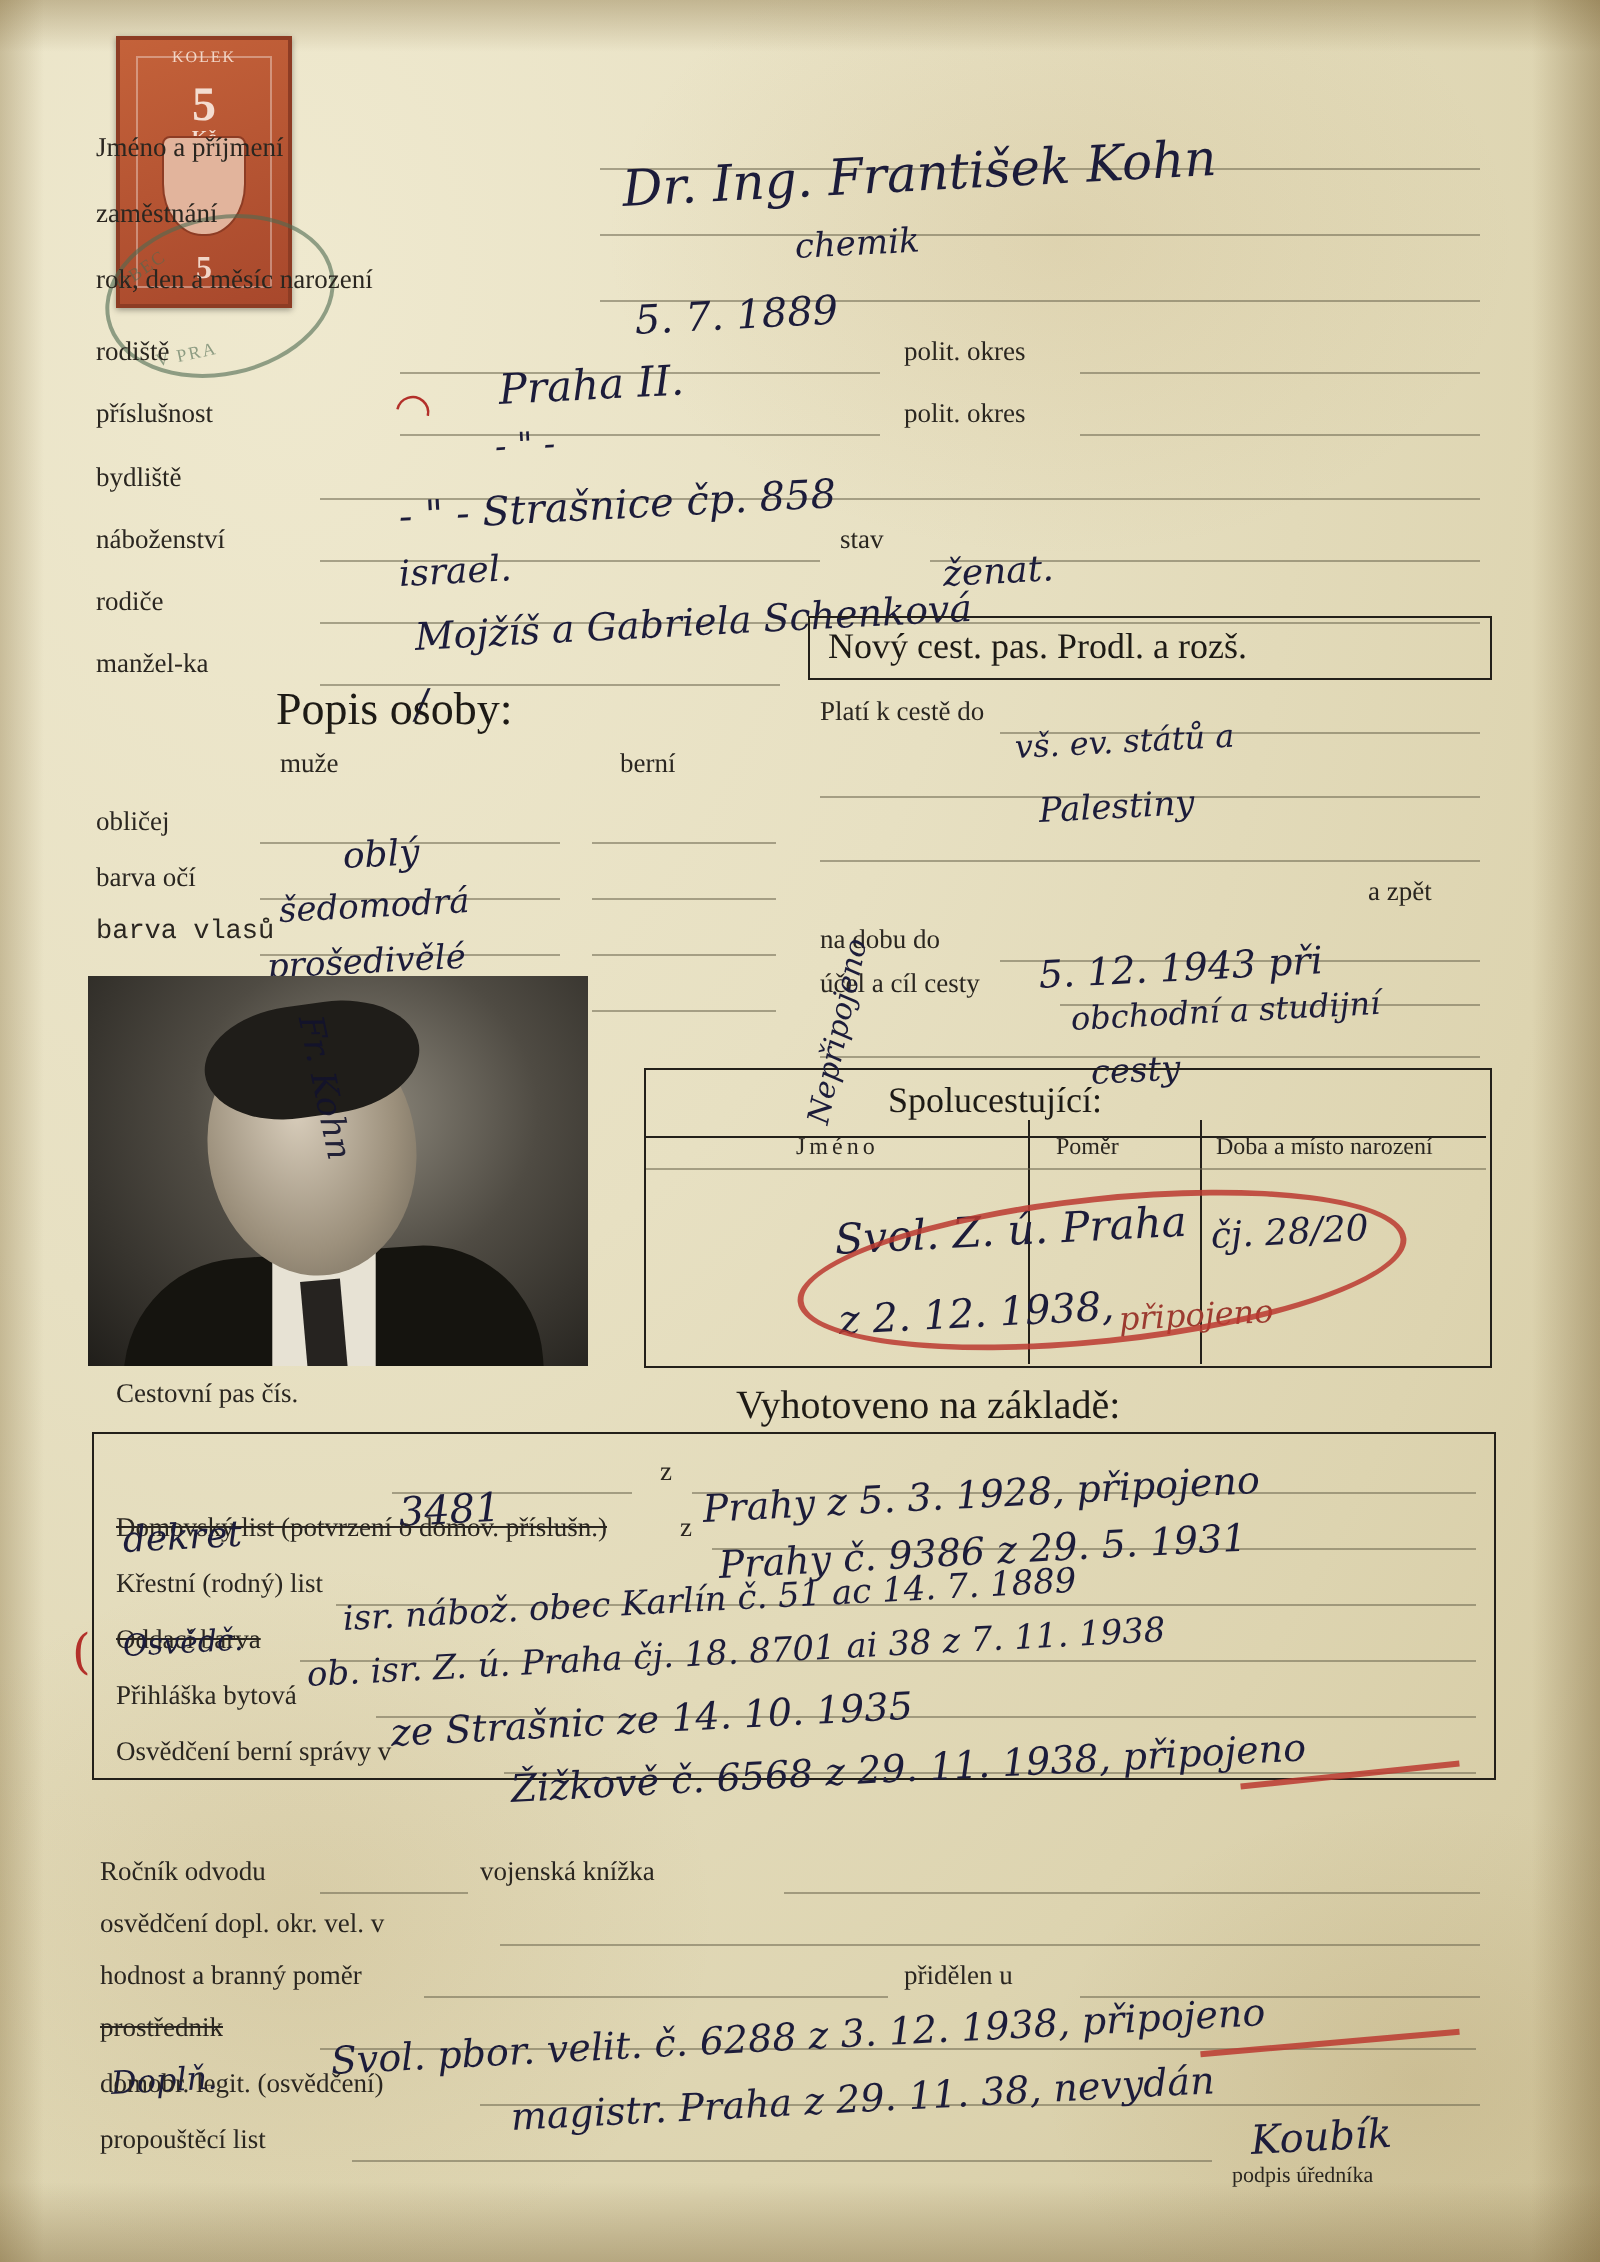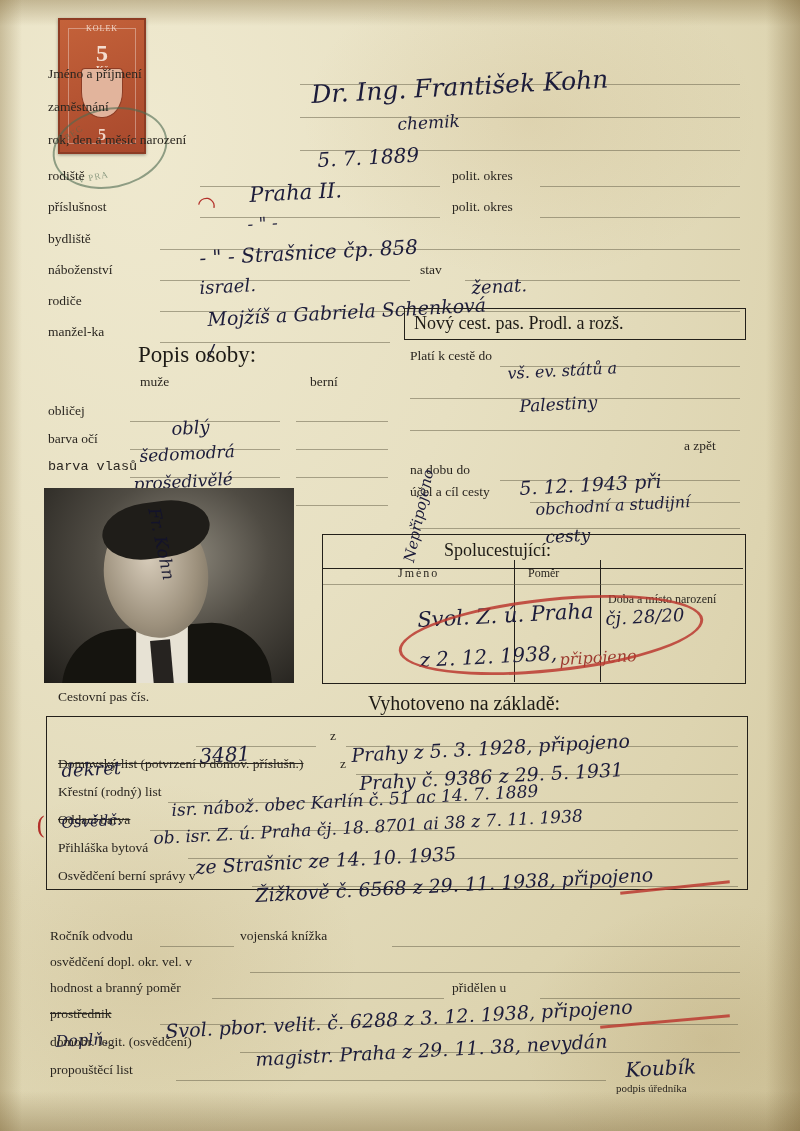--- a/index.html
+++ b/index.html
@@ -205,21 +205,21 @@
   <div class="line" style="left:530px;top:502px;width:210px;"></div>
   <div class="line" style="left:410px;top:528px;width:330px;"></div>
   <div class="hl" style="left:536px;top:500px;font-size:16px;">obchodní a studijní</div>
   <div class="hl" style="left:546px;top:527px;font-size:17px;">cesty</div>
 
   <div class="box" style="left:322px;top:534px;width:422px;height:148px;"></div>
   <div class="prb title" style="left:444px;top:540px;font-size:18px;">Spolucestující:</div>
   <div class="line" style="left:323px;top:568px;width:420px;border-bottom:1.4px solid #23201a;opacity:1;"></div>
   <div class="pr" style="left:398px;top:566px;font-size:12px;letter-spacing:2px;">Jméno</div>
   <div class="pr" style="left:528px;top:566px;font-size:12px;">Poměr</div>
-  <div class="pr" style="left:608px;top:566px;font-size:12px;margin-top:26px;">Doba a místo narození</div>
+  <div class="pr" style="left:608px;top:566px;font-size:12px;">Doba a místo narození</div>
   <div class="line" style="left:514px;top:560px;width:0;height:122px;border-bottom:none;border-left:1.2px solid #23201a;opacity:1;"></div>
   <div class="line" style="left:600px;top:560px;width:0;height:122px;border-bottom:none;border-left:1.2px solid #23201a;opacity:1;"></div>
   <div class="line" style="left:323px;top:584px;width:420px;"></div>
 
   <div class="hl" style="left:400px;top:560px;font-size:15px;transform:rotate(-78deg);transform-origin:left top;">Nepřipojeno</div>
   <div class="hl" style="left:418px;top:608px;font-size:21px;">Svol. Z. ú. Praha</div>
   <div class="hl" style="left:606px;top:608px;font-size:18px;">čj. 28/20</div>
   <div class="hl" style="left:420px;top:648px;font-size:20px;">z 2. 12. 1938,</div>
   <div class="hl" style="left:560px;top:650px;font-size:16px;color:#9c3b30;">připojeno</div>
   <div class="redoval" style="left:398px;top:598px;width:300px;height:68px;"></div>

